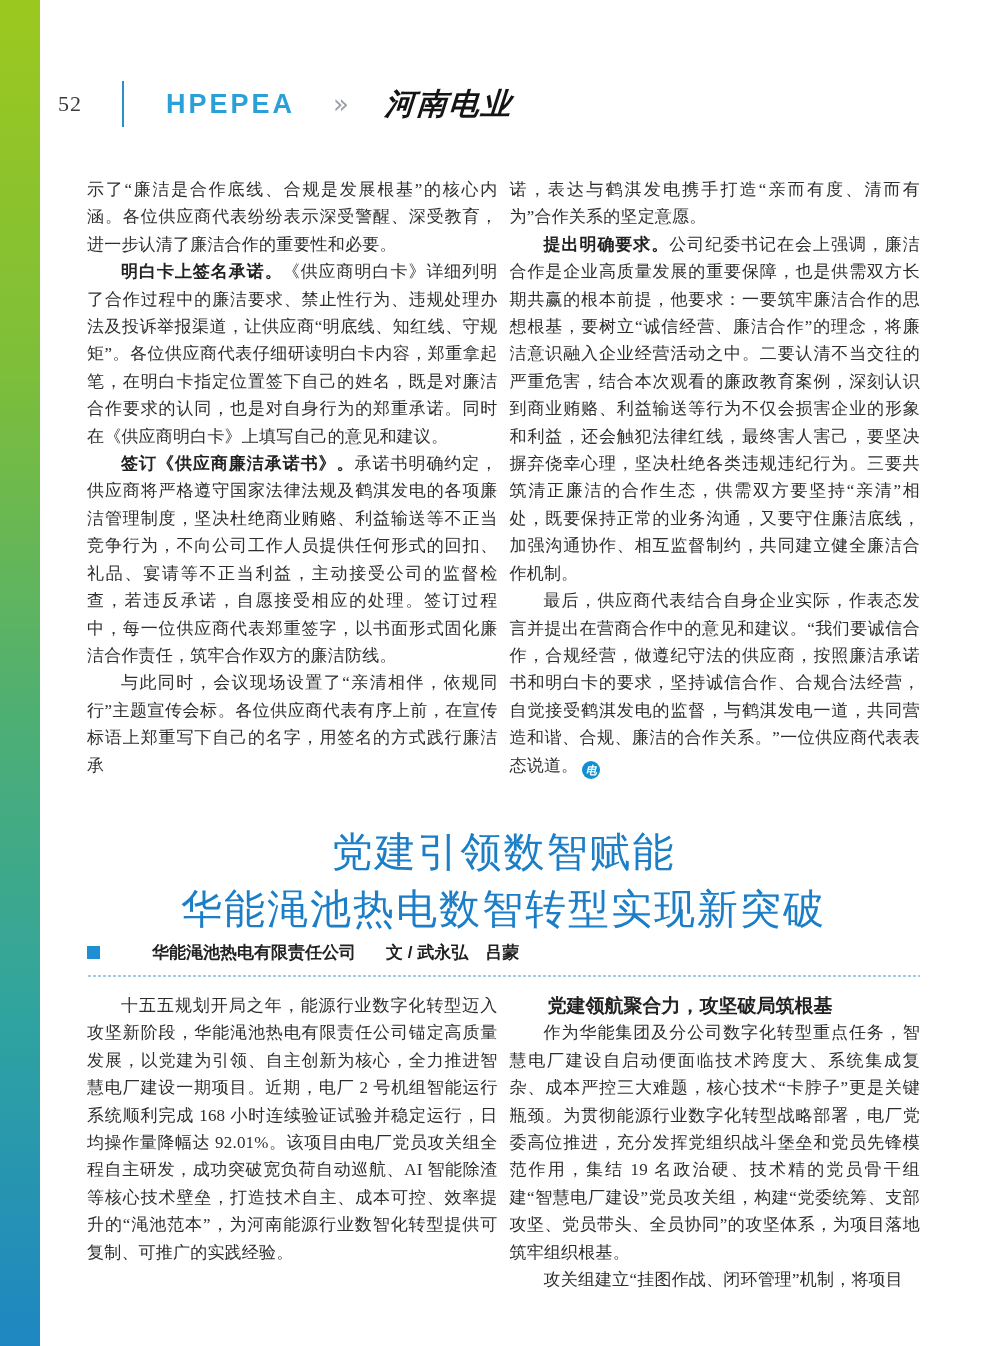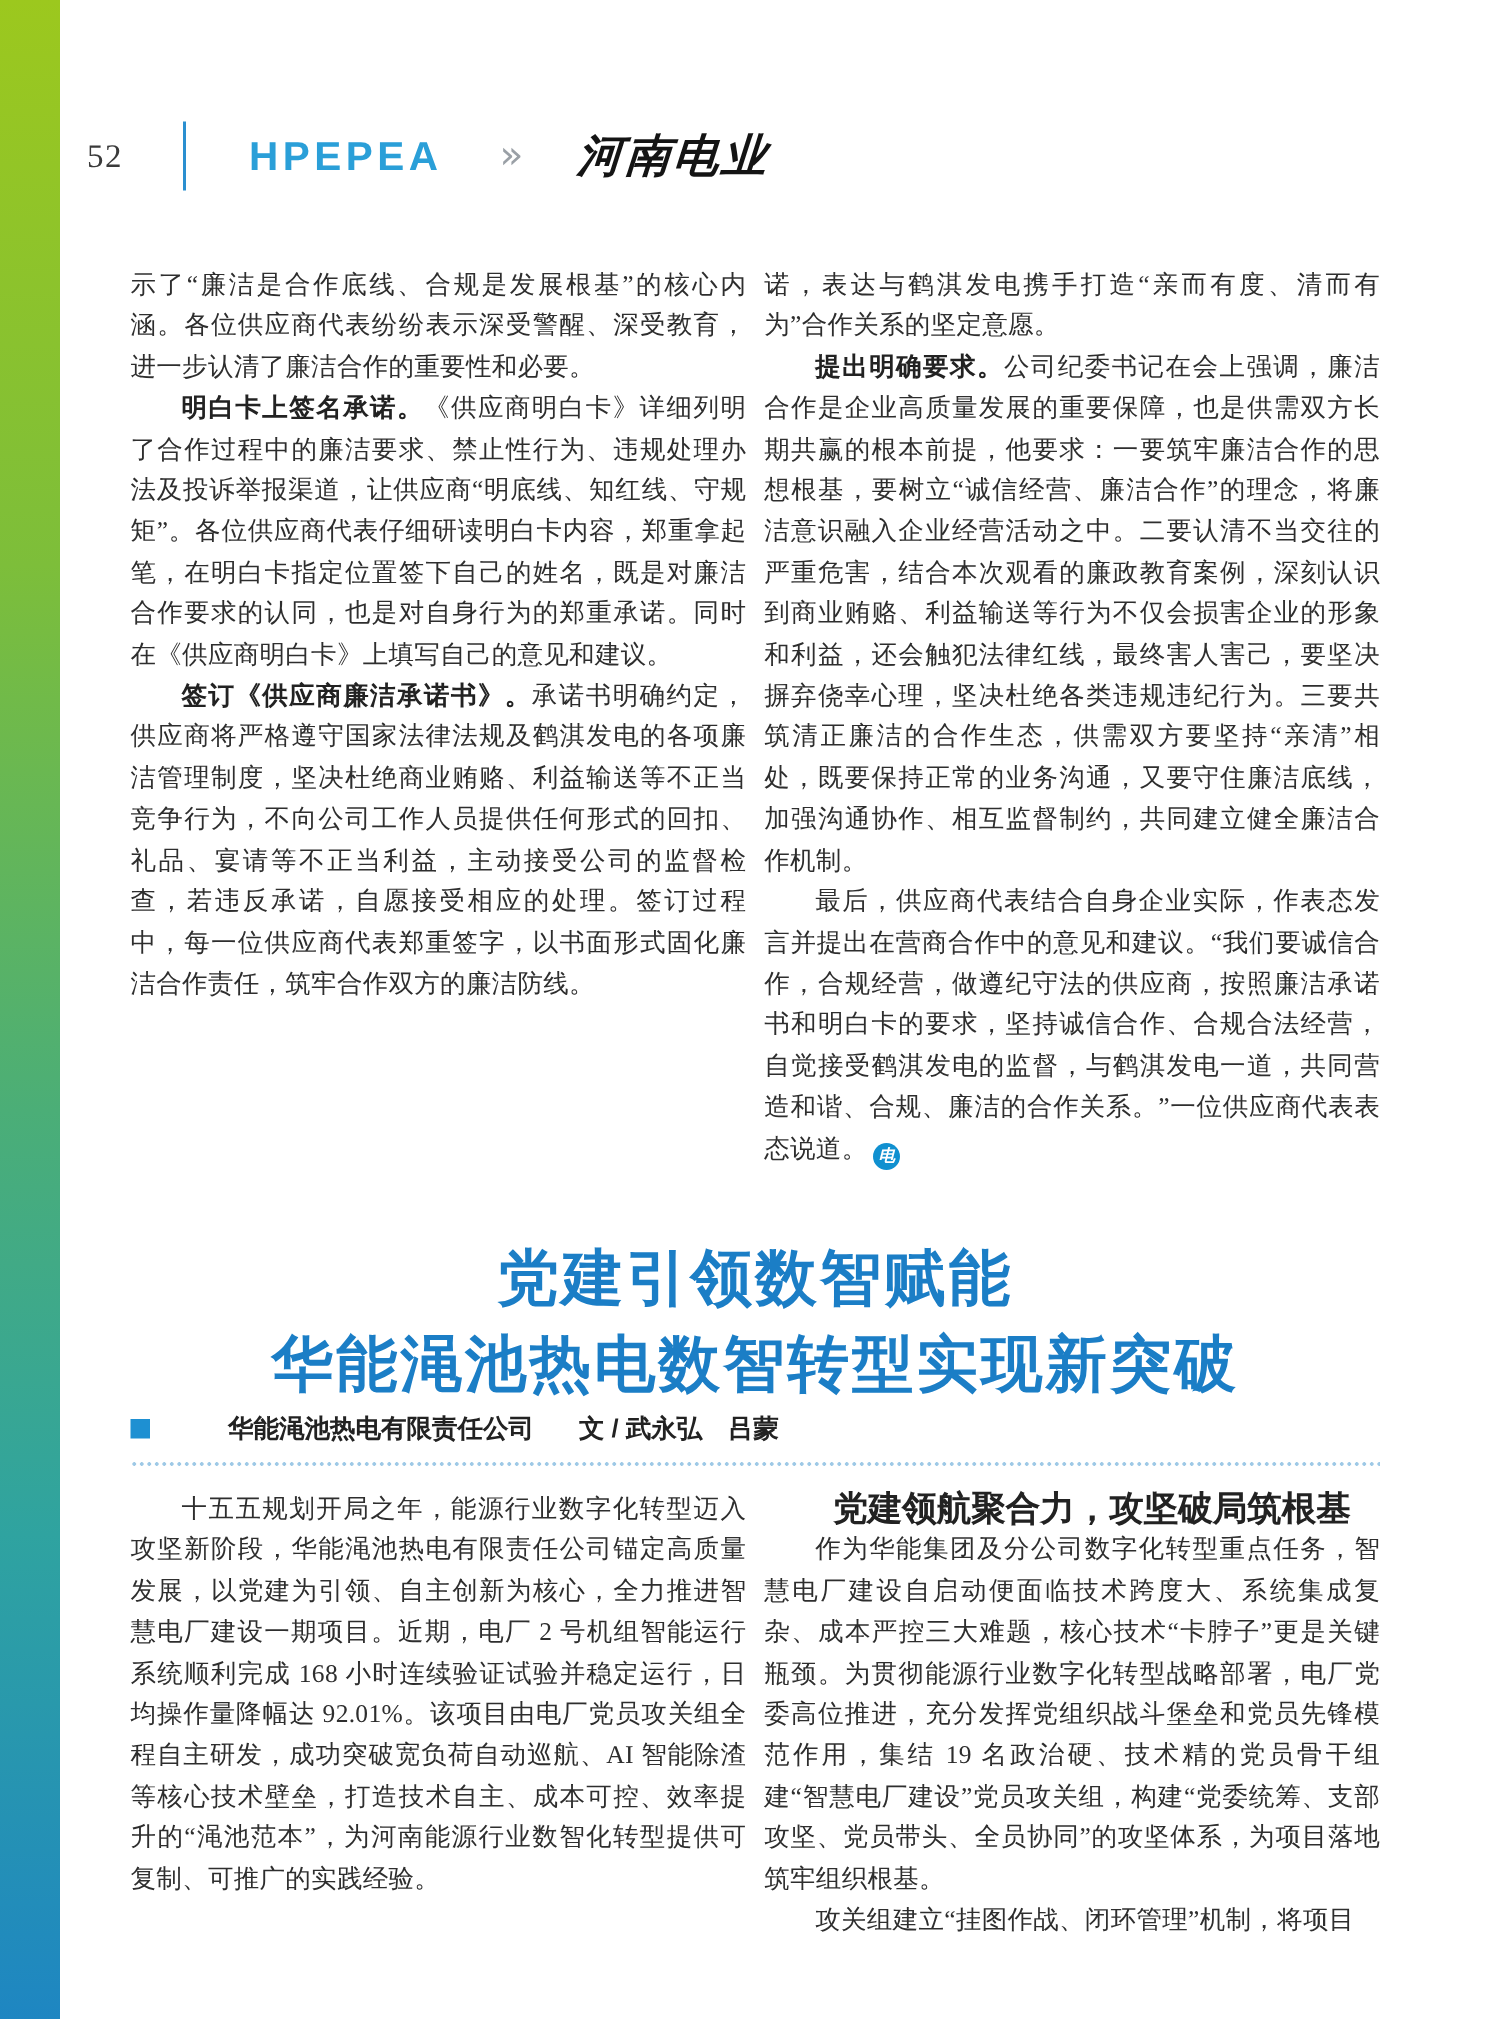--- a/index.html
+++ b/index.html
@@ -50,40 +50,40 @@
     display:inline-block; width:18px; height:18px; border-radius:50%;
     background:#1090d0; color:#ffffff; font-size:11px; line-height:18px;
     text-align:center; vertical-align:-3px; margin-left:4px;
     font-family:"Liberation Sans", sans-serif; font-style:italic; font-weight:bold;
     text-indent:0;
   }
   
   .article-title {
     position:absolute; left:87px; top:824px; width:833px;
     text-align:center; color:#1b7ec6;
-    font-family:"Liberation Serif", serif; font-weight:bold;
+    font-family:"Liberation Serif", serif; font-weight:normal;
     font-size:41px; line-height:57px; letter-spacing:2px;
   }
   
   .byline {
     position:absolute; left:87px; top:941px; width:833px;
     display:flex; align-items:center;
     font-family:"Liberation Sans", sans-serif; font-weight:bold;
     font-size:17px; color:#222222;
   }
   .byline-square { width:13px; height:13px; background:#1e90d2; margin-right:14px; flex:none; }
   .byline-company { margin-right:30px;margin-left:38px; }
   .byline-rule {
     position:absolute; left:87px; top:974px; width:833px; height:4px;
     background-image:radial-gradient(circle, #9ec9e6 1.1px, transparent 1.4px);
     background-size:5px 4px; background-repeat:repeat-x;
   }
   .subheading {
     font-family:"Liberation Sans", sans-serif; font-weight:bold;
-    font-size:23px; line-height:27.4px; color:#222;
+    font-size:19px; line-height:27.4px; color:#222;
     text-indent:2em; text-align:left;
   }
 </style>
 </head>
 <body>
 
 <div class="page">
 
   <div class="gradient-bar"></div>
 
@@ -98,20 +98,23 @@
   <div class="two-col article-top">
     <div class="col">
       <p class="para">
         <span>示了“廉洁是合作底线、合规是发展根基”的核心内涵。各位供应商代表纷纷表示深受警醒、深受教育，进一步认清了廉洁合作的重要性和必要。</span>
       </p>
       <p class="para indent">
         <b class="lead">明白卡上签名承诺。</b><span>《供应商明白卡》详细列明了合作过程中的廉洁要求、禁止性行为、违规处理办法及投诉举报渠道，让供应商“明底线、知红线、守规矩”。各位供应商代表仔细研读明白卡内容，郑重拿起笔，在明白卡指定位置签下自己的姓名，既是对廉洁合作要求的认同，也是对自身行为的郑重承诺。同时在《供应商明白卡》上填写自己的意见和建议。</span>
       </p>
       <p class="para indent">
         <b class="lead">签订《供应商廉洁承诺书》。</b><span>承诺书明确约定，供应商将严格遵守国家法律法规及鹤淇发电的各项廉洁管理制度，坚决杜绝商业贿赂、利益输送等不正当竞争行为，不向公司工作人员提供任何形式的回扣、礼品、宴请等不正当利益，主动接受公司的监督检查，若违反承诺，自愿接受相应的处理。签订过程中，每一位供应商代表郑重签字，以书面形式固化廉洁合作责任，筑牢合作双方的廉洁防线。</span>
+      </p>
+      <p class="para indent">
+        <span>与此同时，会议现场设置了“亲清相伴，依规同行”主题宣传会标。各位供应商代表有序上前，在宣传标语上郑重写下自己的名字，用签名的方式践行廉洁承</span>
       </p>
     </div>
     <div class="col">
       <p class="para">
         <span>诺，表达与鹤淇发电携手打造“亲而有度、清而有为”合作关系的坚定意愿。</span>
       </p>
       <p class="para indent">
         <b class="lead">提出明确要求。</b><span>公司纪委书记在会上强调，廉洁合作是企业高质量发展的重要保障，也是供需双方长期共赢的根本前提，他要求：一要筑牢廉洁合作的思想根基，要树立“诚信经营、廉洁合作”的理念，将廉洁意识融入企业经营活动之中。二要认清不当交往的严重危害，结合本次观看的廉政教育案例，深刻认识到商业贿赂、利益输送等行为不仅会损害企业的形象和利益，还会触犯法律红线，最终害人害己，要坚决摒弃侥幸心理，坚决杜绝各类违规违纪行为。三要共筑清正廉洁的合作生态，供需双方要坚持“亲清”相处，既要保持正常的业务沟通，又要守住廉洁底线，加强沟通协作、相互监督制约，共同建立健全廉洁合作机制。</span>
       </p>
       <p class="para indent">

